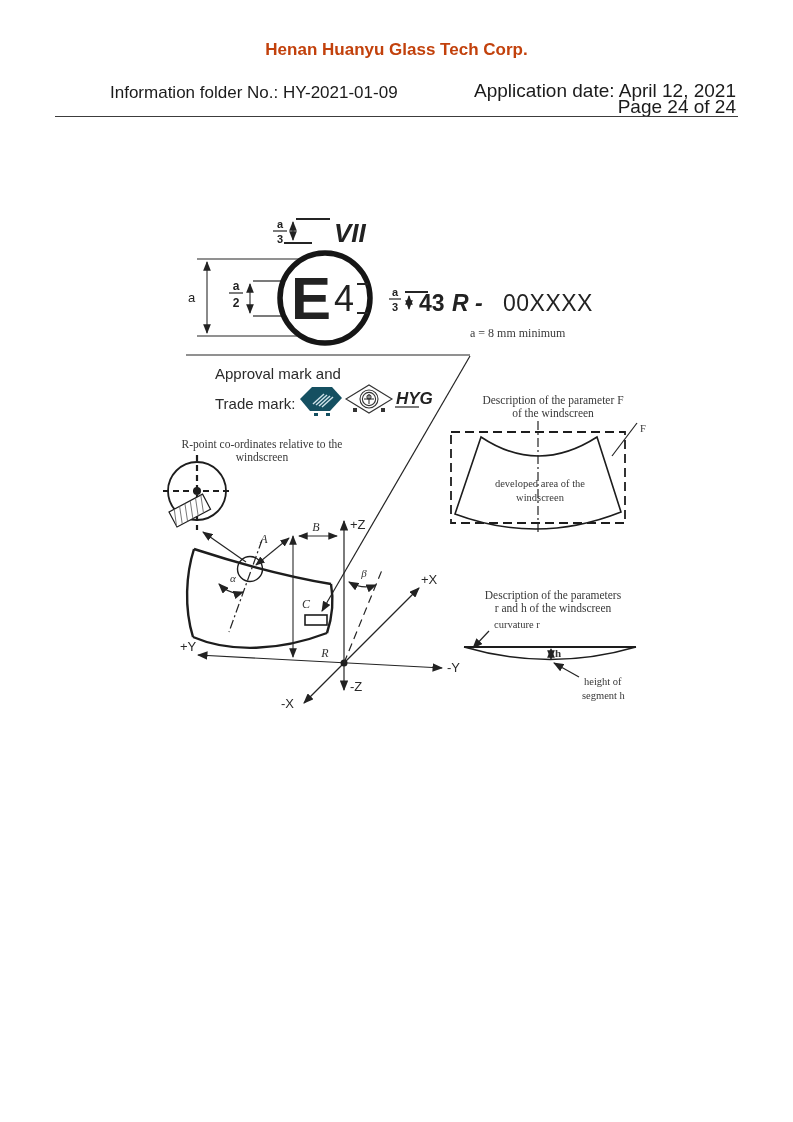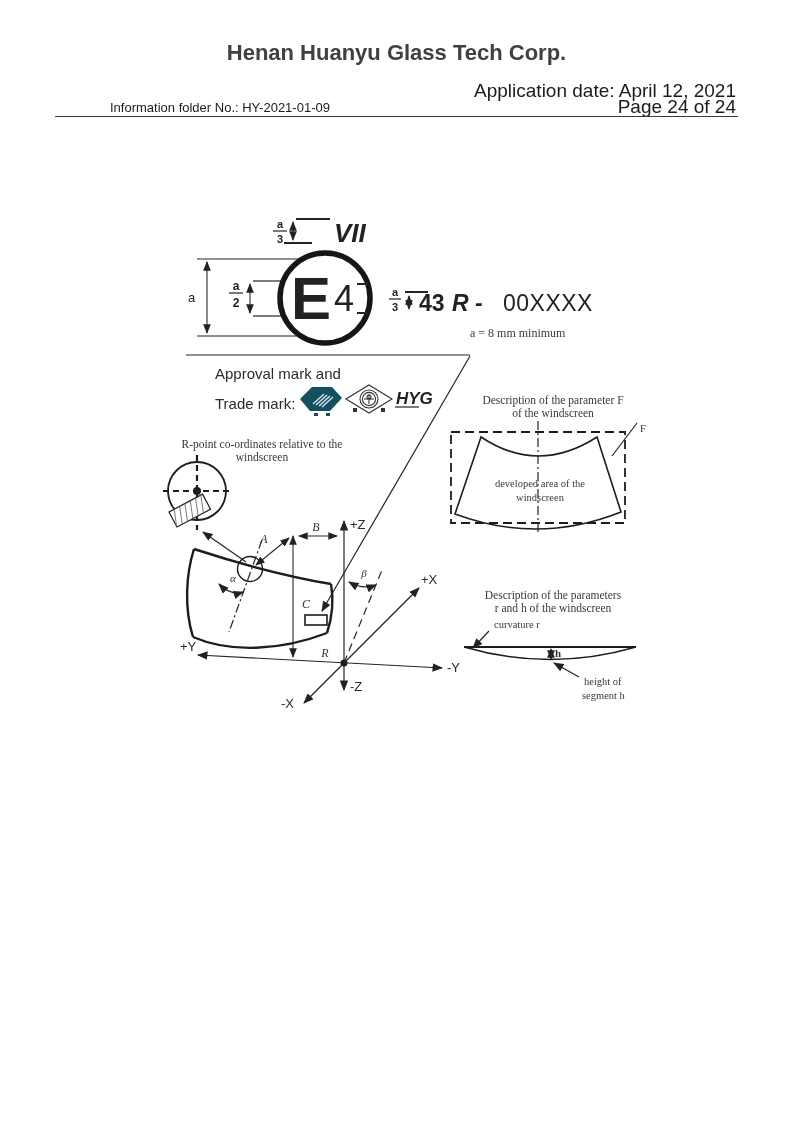--- a/index.html
+++ b/index.html
@@ -7,25 +7,25 @@
     position:relative;
     width:793px;height:1122px;
     margin:0 auto;
     background:#ffffff;
     font-family:"Liberation Sans",sans-serif;
     color:#1b1b1b;
     overflow:hidden;
   }
   .doc-title{
     position:absolute;top:40px;left:0;width:100%;
-    text-align:center;font-size:22px;font-weight:bold;color:#404040;
+    text-align:center;font-size:17px;font-weight:bold;color:#c2410c;
   }
   .info-left{
-    position:absolute;top:100px;left:110px;
-    font-size:13px;color:#1b1b1b;
+    position:absolute;top:83px;left:110px;
+    font-size:17px;color:#1b1b1b;
   }
   .info-right{
     position:absolute;top:83px;right:57px;
     font-size:19px;color:#1b1b1b;text-align:right;line-height:16px;
   }
   .header-rule{
     position:absolute;top:116px;left:55px;width:683px;
     border-top:1.6px solid #3c3c3c;height:0;
   }
   svg.diagram{position:absolute;top:0;left:0;}

